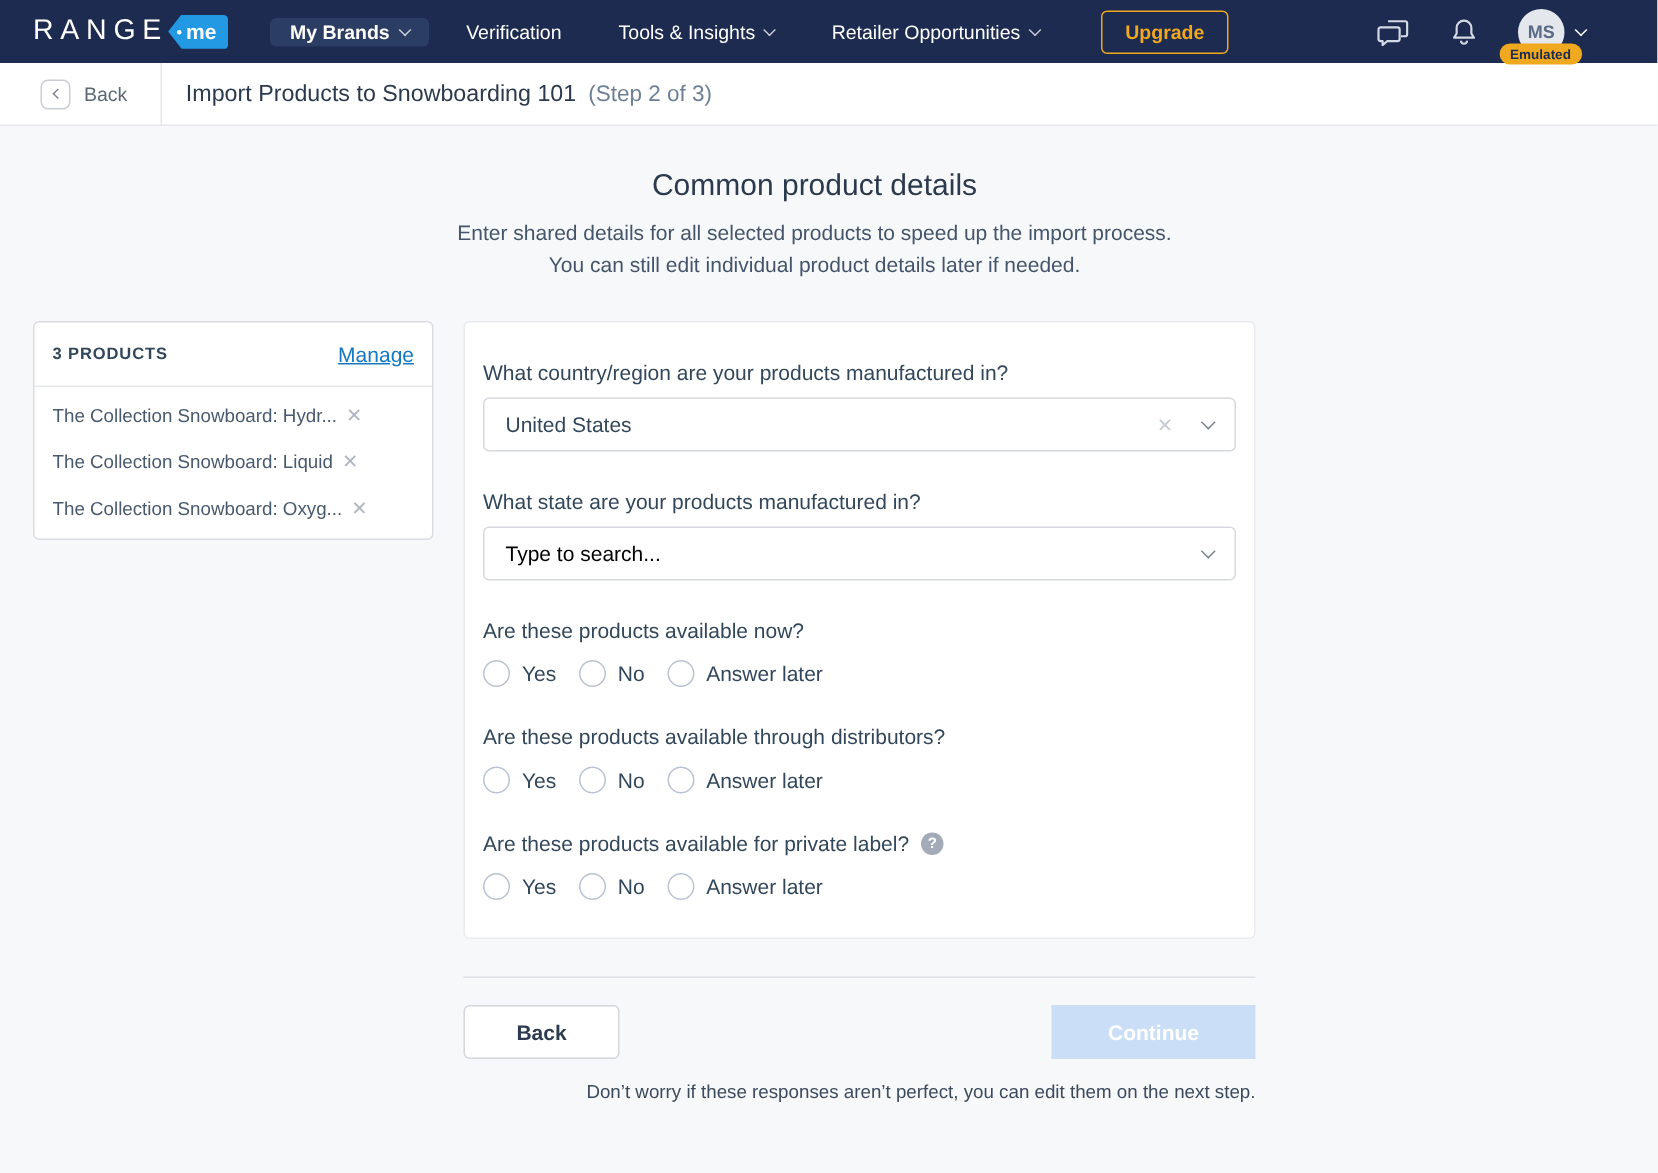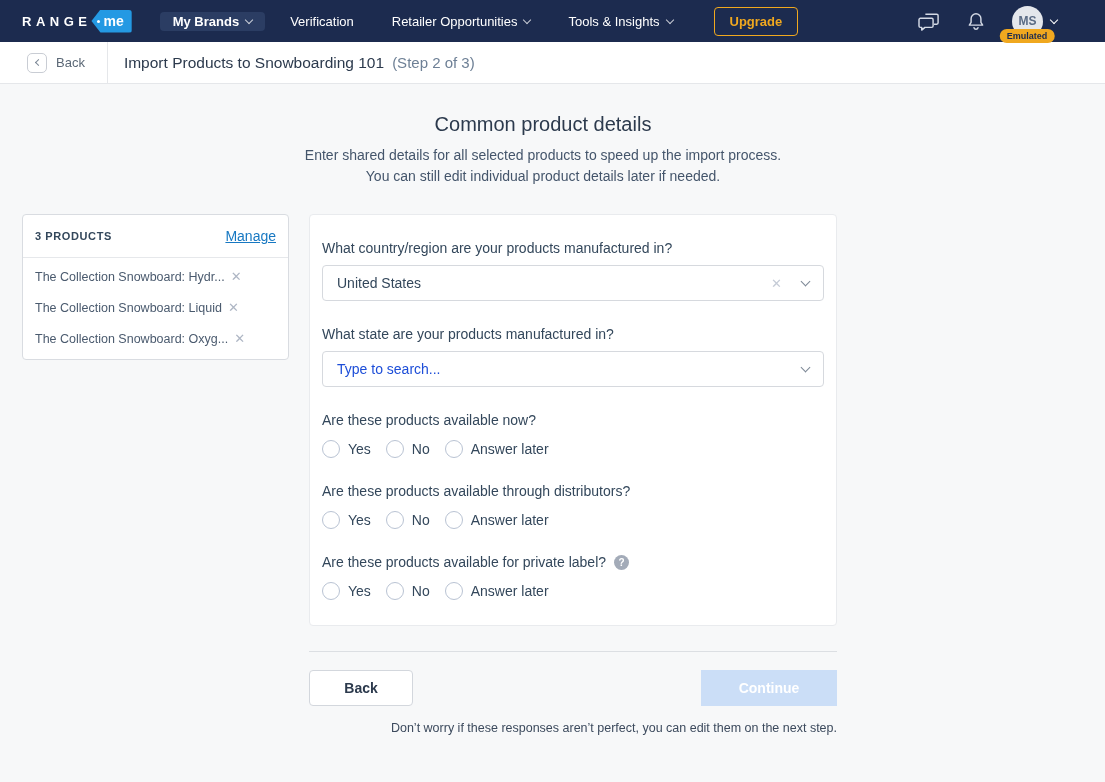--- a/index.html
+++ b/index.html
@@ -2,21 +2,21 @@
 <html><head>
 <meta charset="utf-8">
 <style>
   * { box-sizing: border-box; margin: 0; padding: 0; }
   html, body { width: 1105px; height: 782px; overflow: hidden; }
   body { font-family: "Liberation Sans", sans-serif; background: #f7f8f9; }
 
   
   .nav { height: 42px; background: #1c2b4f; display: flex; align-items: center; padding: 0 20px 0 22px; }
   .logo { display: flex; align-items: center; cursor: pointer; }
-  .logo-range { color: #fff; font-size: 13px; font-weight: 700; letter-spacing: 4.5px; }
+  .logo-range { color: #fff; font-size: 19px; font-weight: 400; letter-spacing: 4.5px; }
   .logo-tag { position: relative; background: #2499e3; color: #fff; font-size: 14px; font-weight: 700;
               padding: 3px 8px 4px 12px; border-radius: 3px; letter-spacing: 0;
               clip-path: polygon(0 50%, 9px 0, 100% 0, 100% 100%, 9px 100%); }
   .logo-tag::before { content:""; position:absolute; left:6px; top:50%; margin-top:-1.5px; width:3px; height:3px;
               border-radius:50%; background:#fff; }
   .nav-items { display: flex; align-items: center; margin-left: 16px; }
   .nav-item { display: flex; align-items: center; gap: 7px; color: #fff; font-size: 13px; font-weight: 500;
               margin-left: 12px; padding: 2px 13px; border-radius: 4px; cursor: pointer; white-space: nowrap; }
   .nav-item.active { background: #2b3d63; font-weight: 700; }
   .chev { display: inline-block; width: 6px; height: 6px; border-right: 1.5px solid currentColor;
@@ -62,21 +62,21 @@
 
   .form-col { margin-left: 20px; width: 528px; }
   .form-card { background: #fff; border: 1px solid #e9ebee; border-radius: 4px; padding: 25px 12px; }
   .q + .q { margin-top: 25px; }
   .q-label { display: flex; align-items: center; gap: 8px; font-size: 14px; color: #33475b; margin-bottom: 9px; }
   .help-icon { width: 15px; height: 15px; border-radius: 50%; background: #a3abb8; color: #fff; font-size: 10px;
                font-weight: 700; display: flex; align-items: center; justify-content: center; cursor: pointer; }
   .select { height: 36px; border: 1px solid #d6d9de; border-radius: 4px; background: #fff; display: flex;
             align-items: center; padding: 0 14px; cursor: pointer; }
   .select-value { flex: 1; font-size: 14px; color: #33475b; }
-  .select-value.placeholder { color: #1d4ed8; }
+  .select-value.placeholder { color: #000000; }
   .clear-x { color: #c5cbd6; font-size: 13px; margin-right: 20px; cursor: pointer; }
   .select-chev { border-color: #7d8896; width: 7px; height: 7px; }
   .radio-row { display: flex; align-items: center; margin-top: 12px; }
   .radio-opt { display: flex; align-items: center; margin-right: 15px; cursor: pointer; }
   .radio-circle { width: 18px; height: 18px; border: 1px solid #b9c3d3; border-radius: 50%; background: #fff; flex: none; }
   .radio-label { margin-left: 8px; font-size: 14px; color: #33475b; }
 
   
   .footer-divider { height: 1px; background: #dcdfe3; margin-top: 25px; }
   .footer-buttons { display: flex; margin-top: 18px; }
@@ -96,25 +96,25 @@
   </div>
   <div class="nav-items">
       <div class="nav-item active">
         <span>My Brands</span>
         <span class="chev"></span>
       </div>
       <div class="nav-item">
         <span>Verification</span>
       </div>
       <div class="nav-item">
+        <span>Tools &amp; Insights</span>
+        <span class="chev"></span>
+      </div>
+      <div class="nav-item">
         <span>Retailer Opportunities</span>
-        <span class="chev"></span>
-      </div>
-      <div class="nav-item">
-        <span>Tools &amp; Insights</span>
         <span class="chev"></span>
       </div>
     </div>
   <button class="upgrade-btn">Upgrade</button>
   <div class="nav-right">
     <span class="nav-icon">
       <svg width="22" height="20" viewBox="0 0 24 22" fill="none" stroke="#d3d9e5" stroke-width="1.6" stroke-linejoin="round">
         <path d="M8 3.5 h12.5 a1.5 1.5 0 0 1 1.5 1.5 v8 a1.5 1.5 0 0 1 -1.5 1.5 h-3"></path>
         <path d="M2.5 8 h12.5 a1.5 1.5 0 0 1 1.5 1.5 v7 a1.5 1.5 0 0 1 -1.5 1.5 h-7.5 l-3.5 3 v-3 h-1.5 a1.5 1.5 0 0 1 -1.5 -1.5 v-7 a1.5 1.5 0 0 1 1.5 -1.5 z" fill="#1c2b4f"></path>
       </svg>

